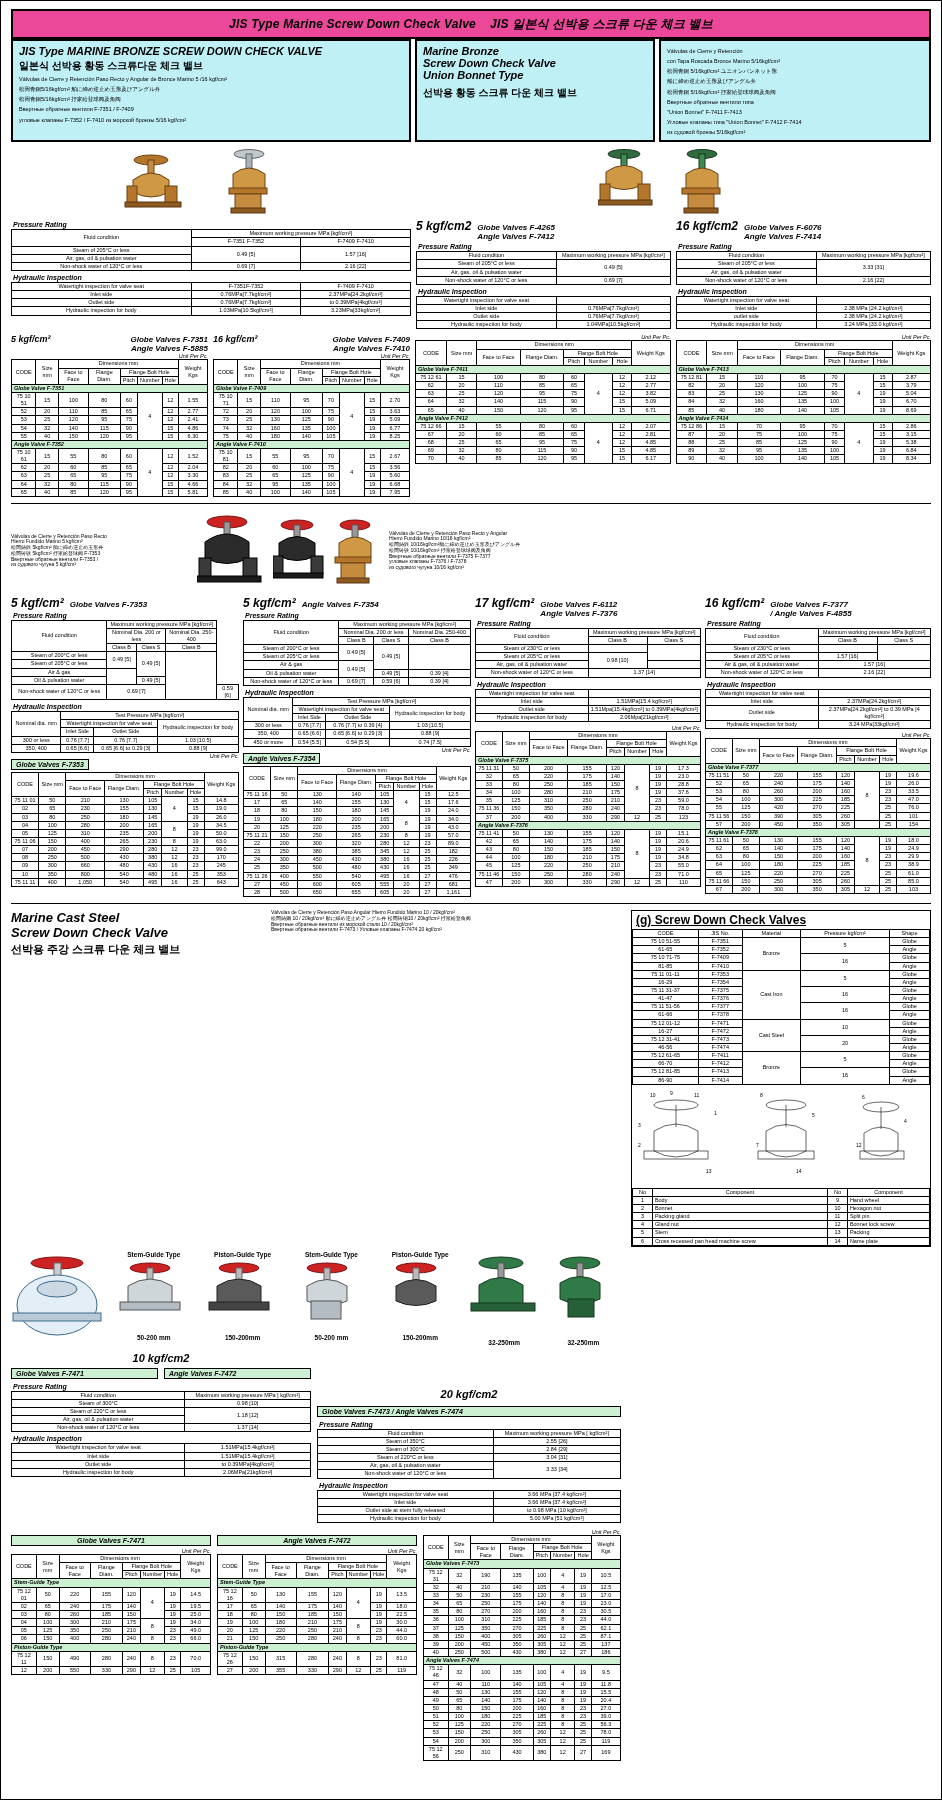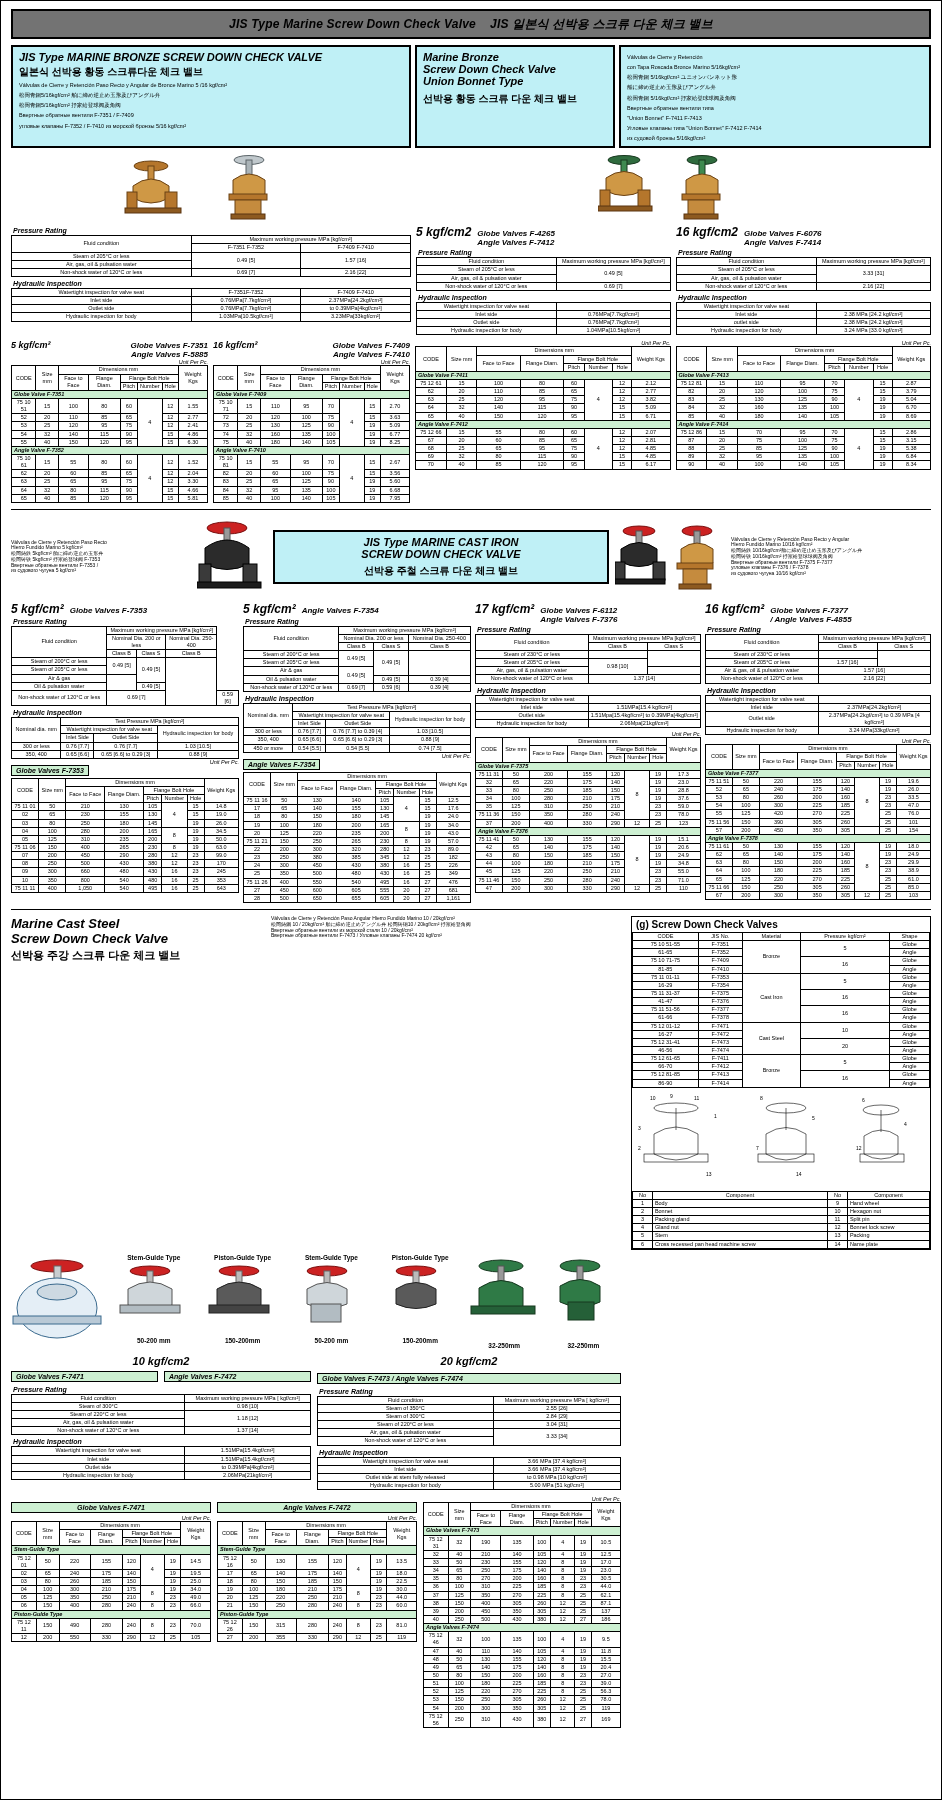--- a/index.html
+++ b/index.html
@@ -25,27 +25,26 @@
   .right { text-align:right; }
   .bold  { font-weight: bold; }
   .ital  { font-style: italic; }
   .tiny  { font-size: 5px; line-height:1.15; }
   .row   { display:flex; }
   .col   { display:flex; flex-direction:column; }
 
   
   .banner {
     border: 2px solid #000;
-    background: #737373;
+    background: #ec4899;
     text-align: center;
     font-weight: bold;
     font-style: italic;
     font-size: 12px;
     padding: 5px 0 4px 0;
-    margin-bottom: 6px;
     letter-spacing: .2px;
   }
   
   .sec { margin-bottom: 6px; }
   .hdrbox {
     border: 2px solid #000;
     background: #bff0f6;
     padding: 4px 6px;
   }
   .hdrbox .t1 { font-weight:bold; font-style:italic; font-size:11px; }
@@ -97,21 +96,21 @@
       <div class="hdrbox" style="width:400px;">
         <div class="t1">JIS Type  MARINE BRONZE SCREW DOWN CHECK VALVE</div>
         <div class="t2">일본식        선박용 황동 스크류다운 체크 밸브</div>
         <div class="t3">Válvulas de Cierre y Retención Paso Recto y Angular  de Bronce Marino 5 /16 kgf/cm²</div>
         <div class="t3">松岡青銅5/16kgf/cm² 舶に締め逆止め玉形及びアングル弁</div>
         <div class="t3">松岡青銅5/16kgf/cm² 抒家給登球阀及角阀</div>
         <div class="t3">Ввертные обратные вентили F-7351 / F-7409</div>
         <div class="t3">угловые клапаны F-7352 / F-7410  из морской бронзы  5/16 kgf/cm²</div>
       </div>
 
-      <div class="hdrbox" style="width:200px;">
+      <div class="hdrbox" style="width:240px;">
         <div class="t1">Marine Bronze</div>
         <div class="t1">Screw Down  Check Valve</div>
         <div class="t1">Union Bonnet Type</div>
         <div class="t2" style="margin-top:5px;">선박용 황동 스크류 다운 체크 밸브</div>
       </div>
 
       <div class="hdrbox" style="flex:1;">
         <div class="t3">Válvulas de Cierre y Retención</div>
         <div class="t3">con Tapa Roscada Bronce Marino 5/16kgf/cm²</div>
         <div class="t3">松岡青銅 5/16kgf/cm² ユニオンバンネット形</div>
@@ -843,25 +842,20 @@
       <div style="width:70px;">
         <svg width="68" height="78" viewBox="0 0 68 78">
           <ellipse cx="30" cy="12" rx="20" ry="6" fill="#cc2222" stroke="#7a1010"></ellipse>
           <rect x="27" y="12" width="6" height="18" fill="#999" stroke="#555"></rect>
           <path d="M8 32 q22 -16 44 0 l0 16 q-22 11 -44 0 z" fill="#2b2b2b" stroke="#000"></path>
           <rect x="2" y="48" width="12" height="20" fill="#3a3a3a" stroke="#000"></rect>
           <rect x="46" y="48" width="14" height="20" fill="#3a3a3a" stroke="#000"></rect>
           <rect x="0" y="66" width="64" height="6" fill="#1c1c1c" stroke="#000"></rect>
         </svg>
       </div>
-      <div class="hdrbox" style="flex:1; text-align:center;">
-        <div class="t1">JIS Type  MARINE CAST IRON</div>
-        <div class="t1">SCREW DOWN CHECK VALVE</div>
-        <div class="t2" style="margin-top:4px;">선박용 주철 스크류 다운 체크 밸브</div>
-      </div>
       <div style="width:110px;" class="valveimg">
         <svg width="52" height="72" viewBox="0 0 52 72">
           <ellipse cx="24" cy="10" rx="16" ry="5" fill="#cc2222" stroke="#7a1010"></ellipse>
           <rect x="21" y="10" width="6" height="16" fill="#999" stroke="#555"></rect>
           <path d="M6 28 q18 -13 36 0 l0 13 q-18 9 -36 0 z" fill="#2b2b2b" stroke="#000"></path>
           <rect x="0" y="41" width="10" height="18" fill="#3a3a3a" stroke="#000"></rect>
           <rect x="38" y="41" width="12" height="18" fill="#3a3a3a" stroke="#000"></rect>
           <rect x="0" y="58" width="50" height="5" fill="#1c1c1c" stroke="#000"></rect>
         </svg>
         <svg width="52" height="72" viewBox="0 0 52 72">
@@ -1772,21 +1766,21 @@
         <div class="bold" style="font-size:11px; margin-top:2px;">선박용 주강 스크류 다운 체크 밸브</div>
       </div>
       <div style="flex:1;" class="tiny">
         <div>Válvulas  de  Cierre  y  Retención  Paso  Angular  Hierro Fundido Marino 10 / 20kgf/cm²</div>
         <div>松岡鋳鋼 10 / 20kgf/cm²  舶に締め逆止めアングル弁  松岡铸钢10 / 20kgf/cm²  抒家給登角阀</div>
         <div>Ввертные обратные  вентили  из  морской  стали  10 / 20kgf/cm²</div>
         <div>Ввертные обратные вентили F-7473 /  Угловые клапаны  F-7474 20 kgf/cm²</div>
       </div>
 
       <div style="width:300px;" class="bdr">
-        <div class="bold" style="font-size:10px; padding:2px 4px;">(g) Screw Down Check Valves</div>
+        <div class="bold" style="font-size:12px; padding:2px 4px;text-decoration:underline;">(g) Screw Down Check Valves</div>
         <table class="grid" style="width:100%;">
           <tbody>
               <tr>
             <th>CODE</th>
             <th>JIS No.</th>
             <th>Material</th>
             <th>Pressure kgf/cm²</th>
             <th>Shape</th>
           </tr>
           <tr>
@@ -2095,21 +2089,21 @@
                 <td class="right">Outlet side</td>
                 <td>to 0.39MPa[4kgf/cm²]</td>
               </tr>
           <tr>
                 <td class="right">Hydraulic inspection for body</td>
                 <td>2.06MPa[21kgf/cm²]</td>
               </tr>
         </tbody>
           </table>
       </div>
-      <div style="flex:1;">
+      <div style="flex:1;margin-top:36px;">
         <div class="center bold ital" style="font-size:11px;">20 kgf/cm2</div>
         <div class="codebar" style="width:100%;">Globe Valves F-7473 / Angle Valves F-7474</div>
         <div class="pr-title">Pressure Rating</div>
         <table class="grid" style="width:100%;">
           <tbody>
               <tr>
             <th style="width:58%;">Fluid condition</th>
             <th>Maximum working pressure MPa [ kgf/cm²]</th>
           </tr>
           <tr>

